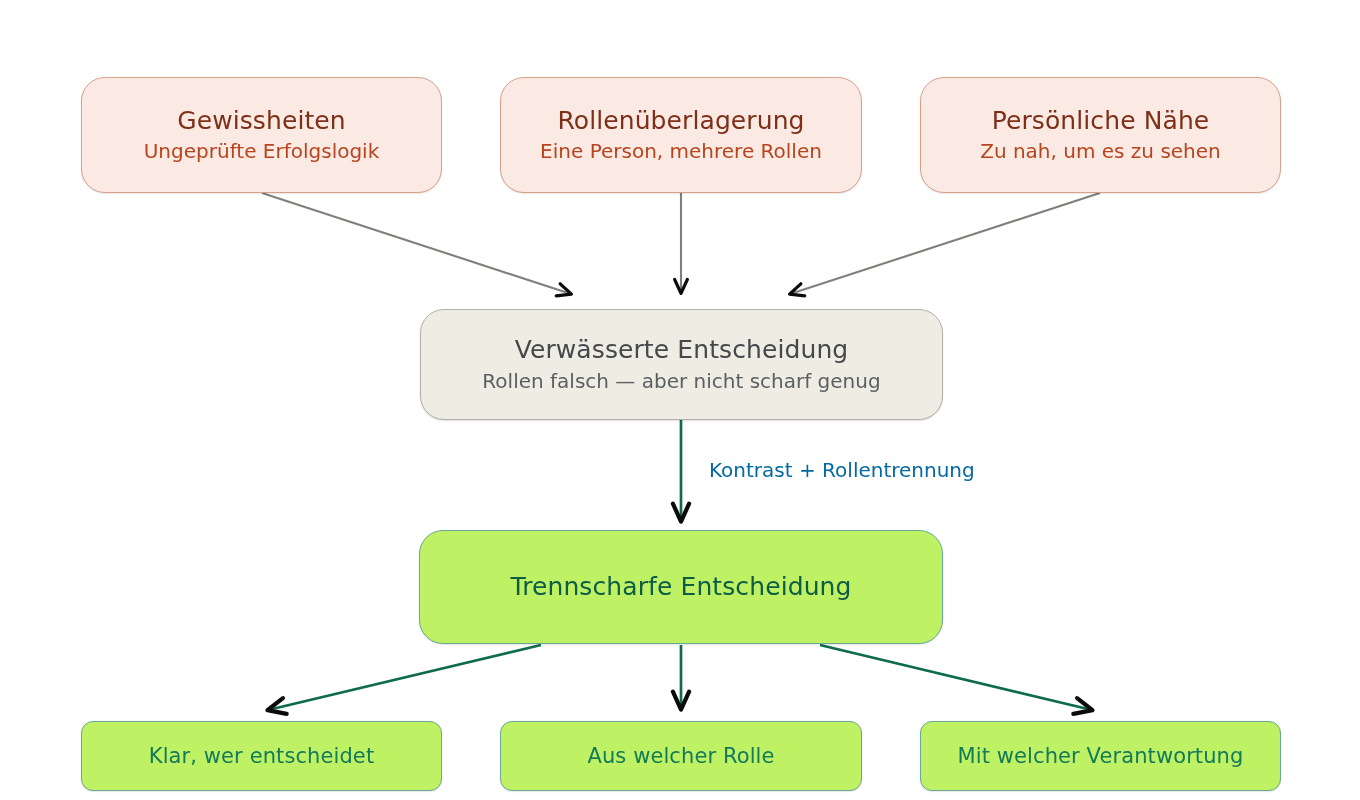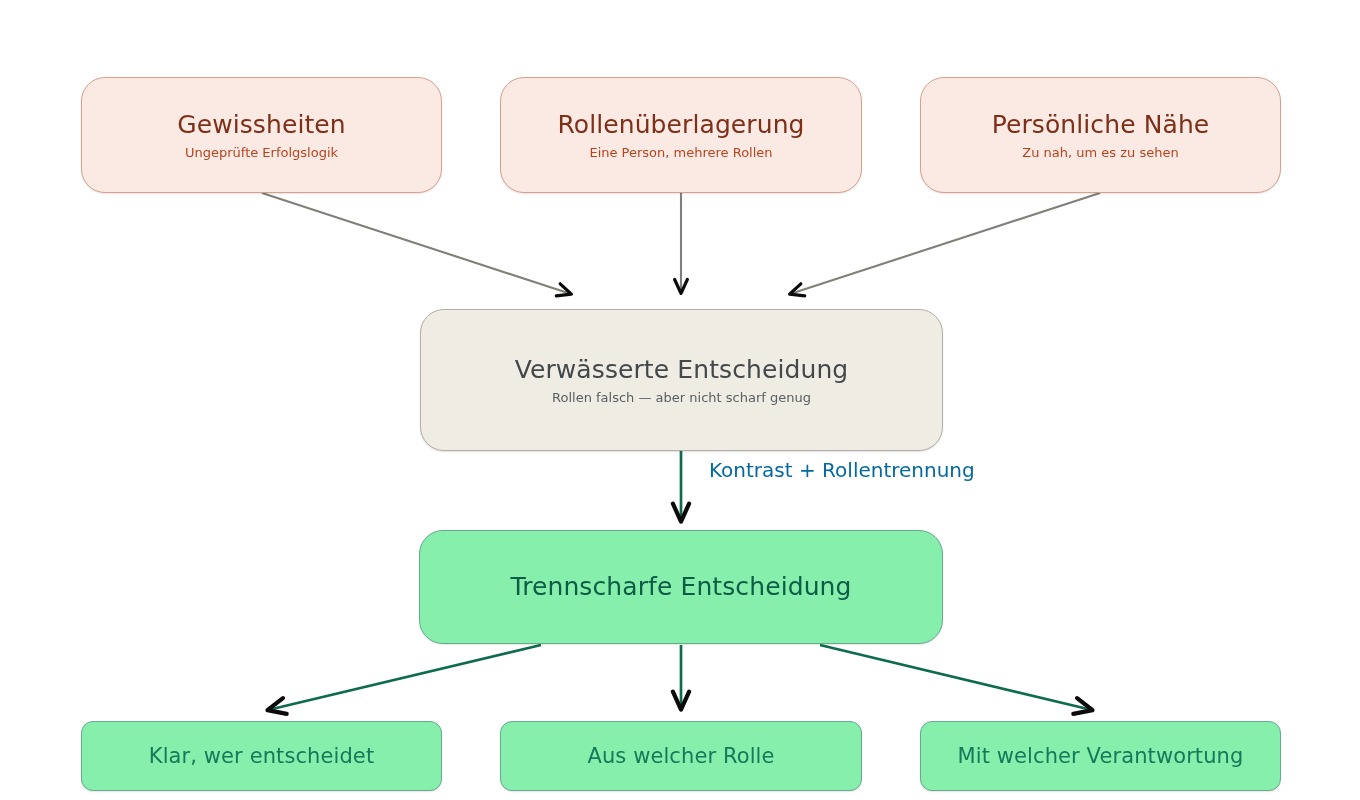--- a/index.html
+++ b/index.html
@@ -39,21 +39,21 @@
     border-style: solid;
     text-align: center;
     line-height: 1.18;
   }
   .node .title {
     font-size: 25px;
     letter-spacing: 0.1px;
     white-space: nowrap;
   }
   .node .sub {
-    font-size: 13px;
+    font-size: 20px;
     margin-top: 5px;
     white-space: nowrap;
   }
   
   .cause {
     background: #fbeae4;
     border-color: #d9a08c;
     box-shadow: 0 1px 1.5px rgba(0,0,0,0.10);
   }
   .cause .title { color: #7d2f18; }
@@ -63,21 +63,21 @@
   .neutral {
     background: #eeece3;
     border-color: #b2b0a7;
     box-shadow: 0 1px 1.5px rgba(0,0,0,0.12);
   }
   .neutral .title { color: #44484b; }
   .neutral .sub   { color: #5a5f62; }
 
   
   .good {
-    background: #86efac;
+    background: #bef264;
     border-color: #69a991;
     box-shadow: 0 1px 1.5px rgba(0,0,0,0.10);
   }
   .good .title { color: #0d5c46; }
   .good .sub   { color: #137a5a; }
 
   .leaf {
     border-radius: 12px;
   }
   .leaf .title {
@@ -125,21 +125,21 @@
   <div class="node cause" style="left:500px; top:77px; width:362px; height:116px;">
     <div class="title">Rollenüberlagerung</div>
     <div class="sub">Eine Person, mehrere Rollen</div>
   </div>
 
   <div class="node cause" style="left:920px; top:77px; width:361px; height:116px;">
     <div class="title">Persönliche Nähe</div>
     <div class="sub">Zu nah, um es zu sehen</div>
   </div>
 
-  <div class="node neutral" style="left:420px; top:309px; width:523px; height:142px;">
+  <div class="node neutral" style="left:420px; top:309px; width:523px; height:111px;">
     <div class="title">Verwässerte Entscheidung</div>
     <div class="sub">Rollen falsch — aber nicht scharf genug</div>
   </div>
 
   <div class="edge-label" style="left:709px; top:458px;">Kontrast + Rollentrennung</div>
 
   <div class="node good" style="left:419px; top:530px; width:524px; height:114px;">
     <div class="title">Trennscharfe Entscheidung</div>
   </div>
 

